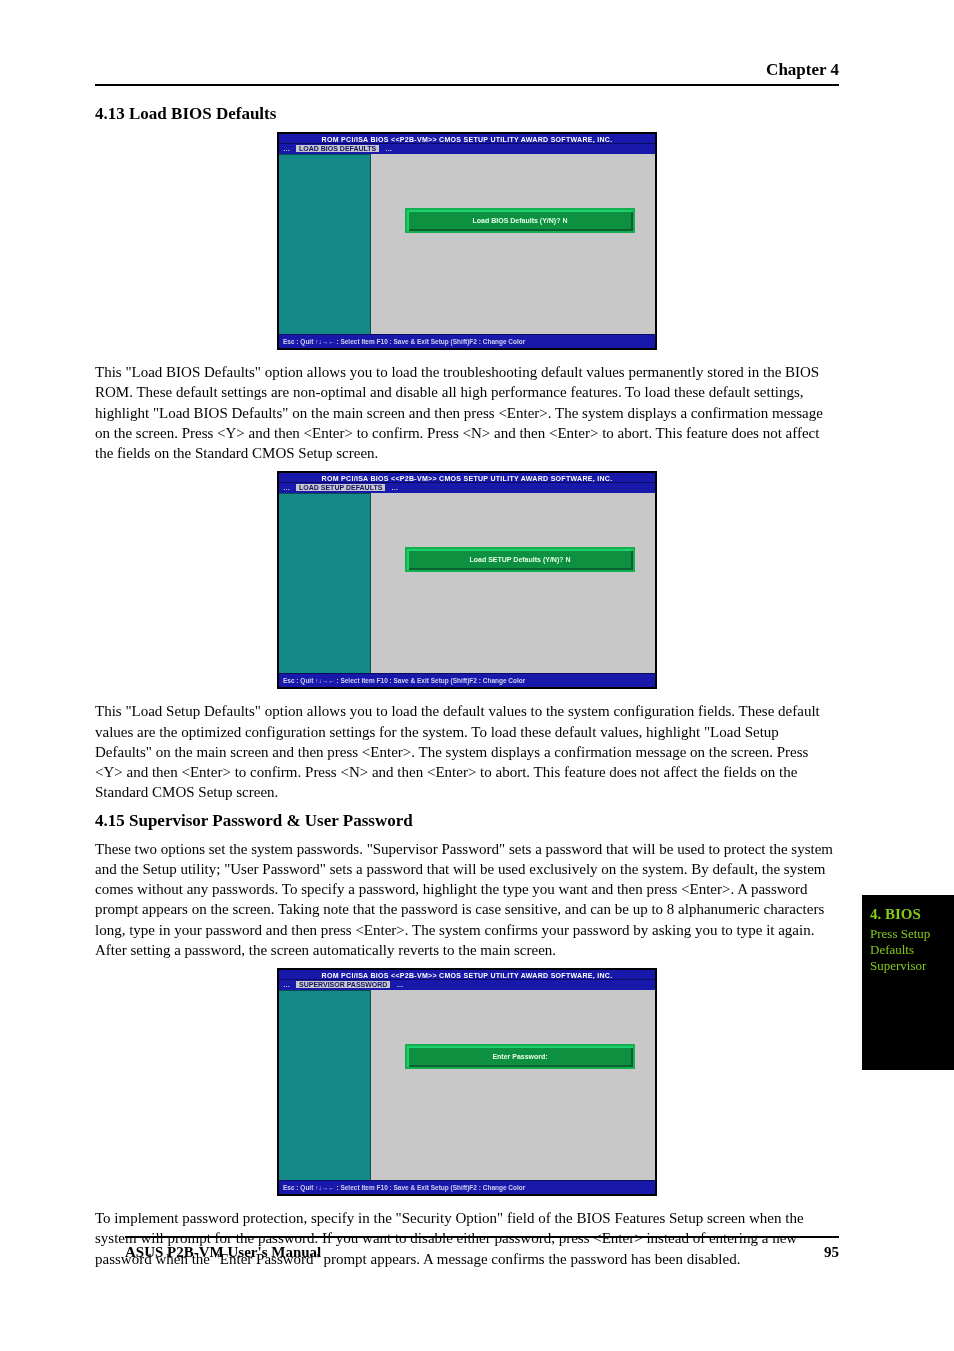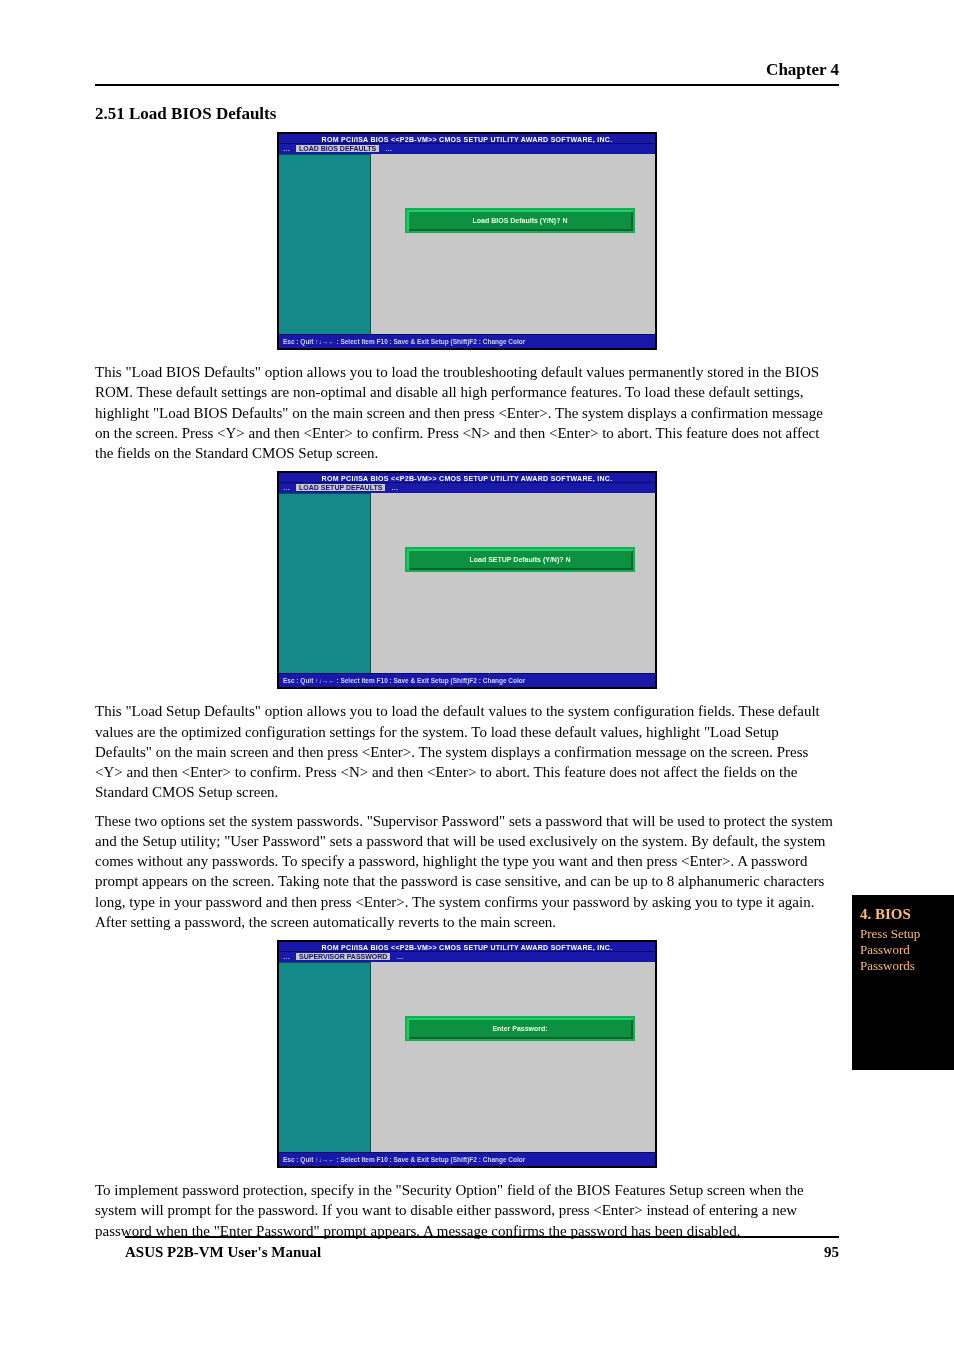--- a/index.html
+++ b/index.html
@@ -128,24 +128,24 @@
   }
   .bios-divider {
     height: 1px;
     background: #0a0a60;
   }
   
   .side-tab {
     position: absolute;
     right: 0;
     top: 895px;
-    width: 102px;
+    width: 92px;
     height: 175px;
     background: #000;
-    color: #fdba74;
+    color: #84cc16;
     font-size: 13px;
     line-height: 1.25;
     padding: 10px 8px;
     text-align: left;
   }
   .side-tab .num {
     font-weight: bold;
     font-size: 15px;
     margin-bottom: 2px;
   }
@@ -168,21 +168,21 @@
     color: #000;
   }
 </style>
 </head>
 <body>
 
 <div class="page">
   <div class="header-right">Chapter 4</div>
   <hr class="hr-line">
 
-  <div class="section-title">2.51 Load BIOS Defaults</div>
+  <div class="section-title">4.13 Load BIOS Defaults</div>
 
   <div class="bios-fig">
     <div class="bios">
       <div class="bios-title">ROM PCI/ISA BIOS &lt;&lt;P2B-VM&gt;&gt;  CMOS SETUP UTILITY  AWARD SOFTWARE, INC.</div>
       <div class="bios-divider"></div>
       <div class="bios-menu">
         <span>…</span>
         <span class="active">LOAD BIOS DEFAULTS</span>
         <span>…</span>
       </div>
@@ -219,20 +219,21 @@
           </div>
         </div>
       </div>
       <div class="bios-divider"></div>
       <div class="bios-footer">Esc : Quit   ↑↓→← : Select Item   F10 : Save &amp; Exit Setup   (Shift)F2 : Change Color</div>
     </div>
   </div>
 
   <div class="body-text">This "Load Setup Defaults" option allows you to load the default values to the system configuration fields. These default values are the optimized configuration settings for the system. To load these default values, highlight "Load Setup Defaults" on the main screen and then press &lt;Enter&gt;. The system displays a confirmation message on the screen. Press &lt;Y&gt; and then &lt;Enter&gt; to confirm. Press &lt;N&gt; and then &lt;Enter&gt; to abort. This feature does not affect the fields on the Standard CMOS Setup screen.</div>
 
+  <div class="section-title">4.15 Supervisor Password &amp; User Password</div>
   <div class="body-text">These two options set the system passwords. "Supervisor Password" sets a password that will be used to protect the system and the Setup utility; "User Password" sets a password that will be used exclusively on the system. By default, the system comes without any passwords. To specify a password, highlight the type you want and then press &lt;Enter&gt;. A password prompt appears on the screen. Taking note that the password is case sensitive, and can be up to 8 alphanumeric characters long, type in your password and then press &lt;Enter&gt;. The system confirms your password by asking you to type it again. After setting a password, the screen automatically reverts to the main screen.</div>
 
   <div class="bios-fig-tall">
     <div class="bios">
       <div class="bios-title">ROM PCI/ISA BIOS &lt;&lt;P2B-VM&gt;&gt;  CMOS SETUP UTILITY  AWARD SOFTWARE, INC.</div>
       <div class="bios-divider"></div>
       <div class="bios-menu">
         <span>…</span>
         <span class="active">SUPERVISOR PASSWORD</span>
         <span>…</span>
@@ -259,15 +260,15 @@
       <span>95</span>
     </div>
   </div>
 </div>
 
 <div class="side-tab">
   <div class="num">
     <span>4</span>. BIOS
   </div>
   <div>Press Setup</div>
-  <div>Password</div>
-  <div>Passwords</div>
+  <div>Defaults</div>
+  <div>Supervisor</div>
 </div>
 
 </body></html>

